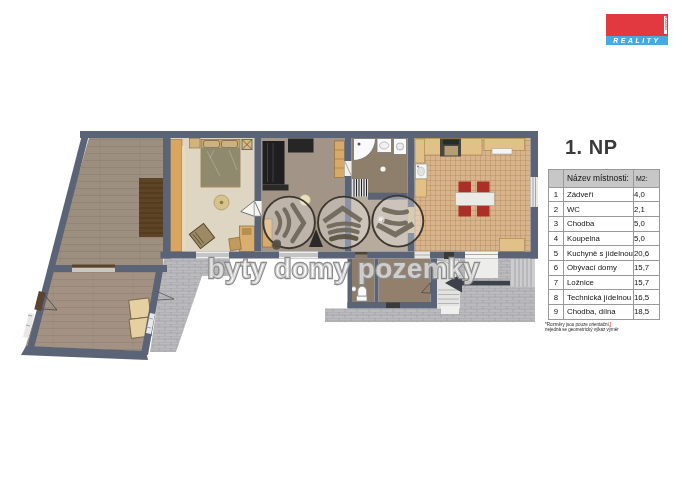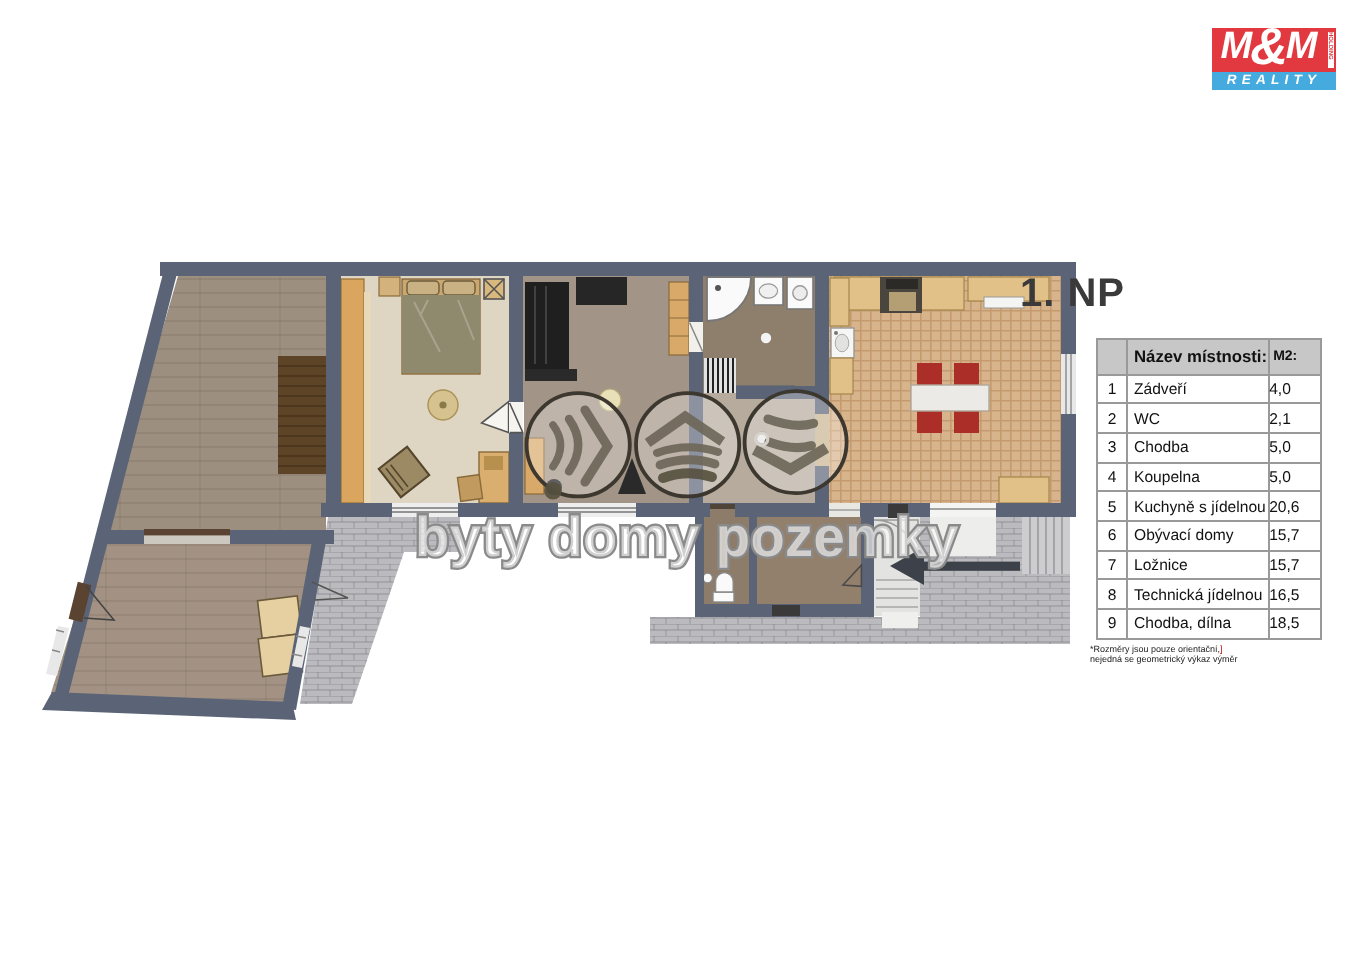--- a/index.html
+++ b/index.html
@@ -4,24 +4,24 @@
 <style>
 html,body{margin:0;padding:0;background:#fff;}
 #page{position:relative;width:686px;height:484px;background:#fff;overflow:hidden;font-family:"Liberation Sans",sans-serif;}
 #plan{position:absolute;left:0;top:0;}
 #logo{position:absolute;left:606px;top:14px;width:62px;height:30px;}
 #logo .red{position:absolute;left:0;top:0;width:62px;height:22px;background:#e1393f;}
 #logo .blue{position:absolute;left:0;top:22px;width:62px;height:8.5px;background:#45aadd;color:#fff;font-weight:bold;font-style:italic;font-size:6.8px;letter-spacing:2.6px;text-align:center;line-height:9px;}
 #logo .mm{position:absolute;left:0px;top:-4px;width:56px;text-align:center;color:#fff;font-weight:bold;font-style:italic;font-size:19px;line-height:26px;letter-spacing:-1px;}
 #logo .amp{font-size:26px;vertical-align:-3px;}
 #logo .strip{position:absolute;right:1.5px;top:2px;width:3px;height:18px;background:#fff;color:#e1393f;font-size:3px;font-weight:bold;writing-mode:vertical-rl;line-height:3px;letter-spacing:0;}
-#title{position:absolute;left:510px;top:136px;font-size:20px;font-weight:bold;color:#3a3a3a;letter-spacing:0.5px;}
+#title{position:absolute;left:565px;top:136px;font-size:20px;font-weight:bold;color:#3a3a3a;letter-spacing:0.5px;}
 #rtab{position:absolute;left:548px;top:169px;border-collapse:collapse;font-size:7.8px;color:#111;}
 #rtab td{border:1px solid #999;padding:0;vertical-align:middle;white-space:nowrap;}
-#rtab .hd td{background:#c7c7c7;font-weight:bold;}
+#rtab .hd td{background:#c7c7c7;font-weight:normal;}
 #rtab .hd{height:17.5px;}
 #rtab .c1{width:14px;text-align:center;}
 #rtab .c2{width:66px;text-align:left;padding-left:3px;}
 #rtab .c3{width:21px;padding-right:2px;}
 #rtab tr{height:14.7px;}
 #foot{position:absolute;left:545px;top:322px;font-size:4.5px;color:#222;line-height:5px;}
 </style>
 </head>
 <body>
 <div id="page">
@@ -451,21 +451,20 @@
       </g>
 
 <g>
         <text x="343.5" y="278" text-anchor="middle" font-family="Liberation Sans, sans-serif" font-size="28" letter-spacing="0.25" font-weight="bold" fill="rgba(255,255,255,0.6)" stroke="#8a8a8a" stroke-width="2.3" paint-order="stroke">byty domy pozemky</text>
       </g>
 </svg>
 
 <div id="logo">
   <div class="red"></div>
   <div class="blue">REALITY</div>
-  <div class="mm">M<span class="amp">&amp;</span>M</div>
   <div class="strip">HOLDING</div>
 </div>
 
 <div id="title">1. NP</div>
 
 <table id="rtab">
 <tbody>
         <tr class="hd">
           <td class="c1"></td>
           <td class="c2" style="font-size:8.4px;">Název místnosti:</td>

